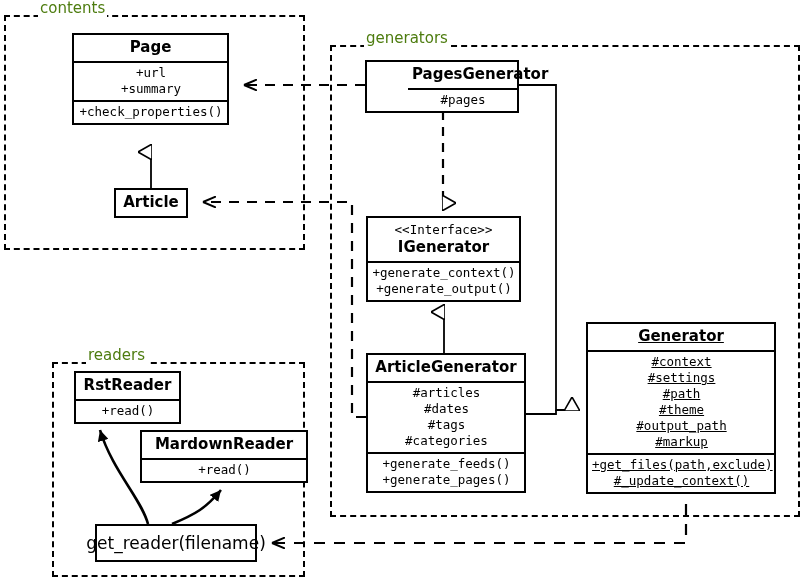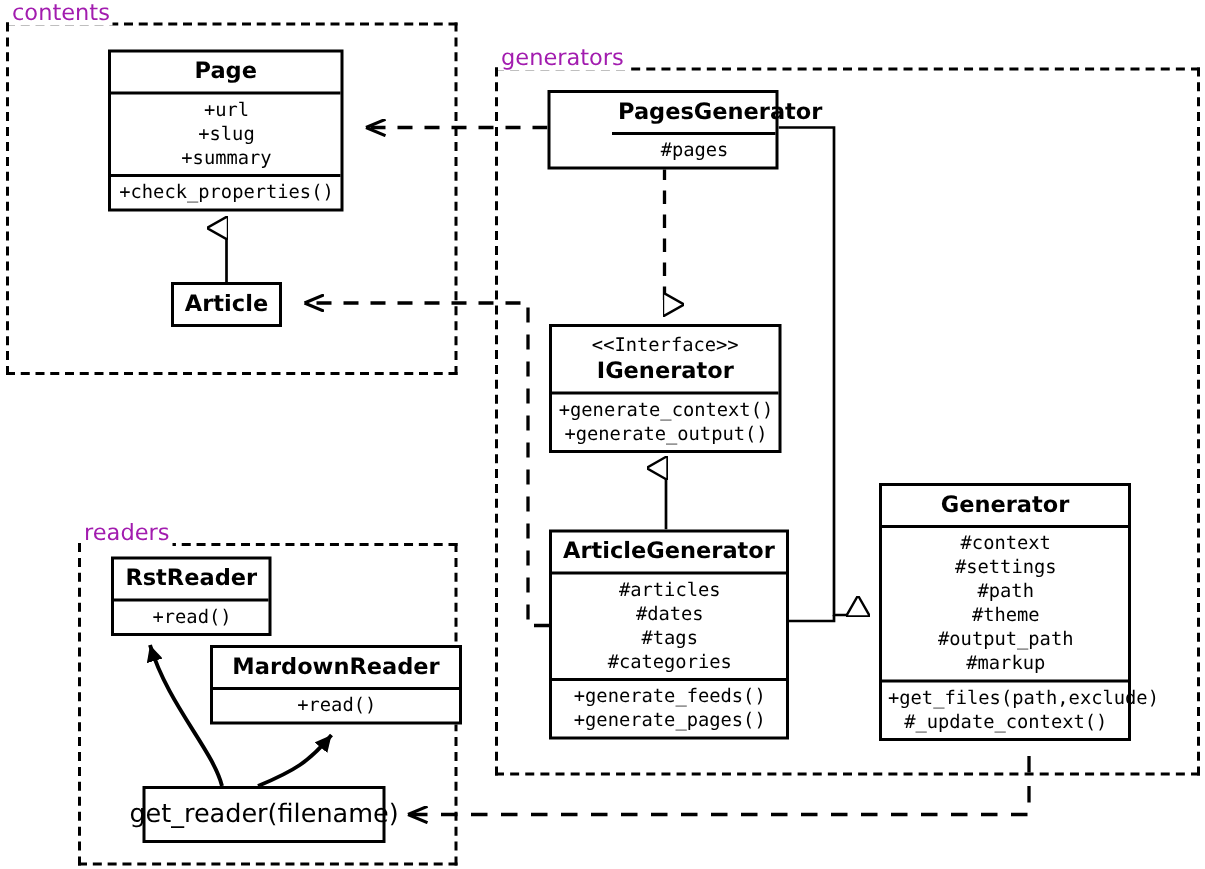--- a/index.html
+++ b/index.html
@@ -29,24 +29,25 @@
   .package {
     position: absolute;
     border: 2px dashed #000;
     box-sizing: border-box;
     background: transparent;
   }
   .pkg-label {
     position: absolute;
     font-family: "DejaVu Sans", sans-serif;
     font-size: 15px;
-    color: #a21caf;
+    color: #4d7c0f;
     background: #fff;
     padding: 0 2px;
     white-space: nowrap;
+    margin-left: 32px;
   }
   
   .uml {
     position: absolute;
     box-sizing: border-box;
     border: 2px solid #000;
     background: #ffffff;
     font-family: "DejaVu Sans Mono", monospace;
     font-size: 12.5px;
     line-height: 16px;
@@ -151,21 +152,20 @@
 
     <g>
       <path d="M172,524 C196,514 206,508 221,490" fill="none" stroke="#000" stroke-width="2.6" marker-end="url(#solid-arrow)"></path>
     </g>
   </svg>
 
   <div class="uml" style="left:72px; top:33px; width:157px;">
     <div class="title">Page</div>
     <div class="compartment sep">
       <div class="row">+url</div>
-      <div class="row">+slug</div>
       <div class="row">+summary</div>
     </div>
     <div class="compartment sep">
       <div class="row">+check_properties()</div>
     </div>
   </div>
 
   <div class="uml" style="left:114px; top:188px; width:74px;">
     <div class="title">Article</div>
   </div>
@@ -195,21 +195,21 @@
       <div class="row">#dates</div>
       <div class="row">#tags</div>
       <div class="row">#categories</div>
     </div>
     <div class="compartment sep">
       <div class="row">+generate_feeds()</div>
       <div class="row">+generate_pages()</div>
     </div>
   </div>
 
-  <div class="uml" style="left:586px; top:322px; width:168px;">
+  <div class="uml" style="left:586px; top:322px; width:190px;text-decoration:underline;">
     <div class="title">Generator</div>
     <div class="compartment sep">
       <div class="row">#context</div>
       <div class="row">#settings</div>
       <div class="row">#path</div>
       <div class="row">#theme</div>
       <div class="row">#output_path</div>
       <div class="row">#markup</div>
     </div>
     <div class="compartment sep">

